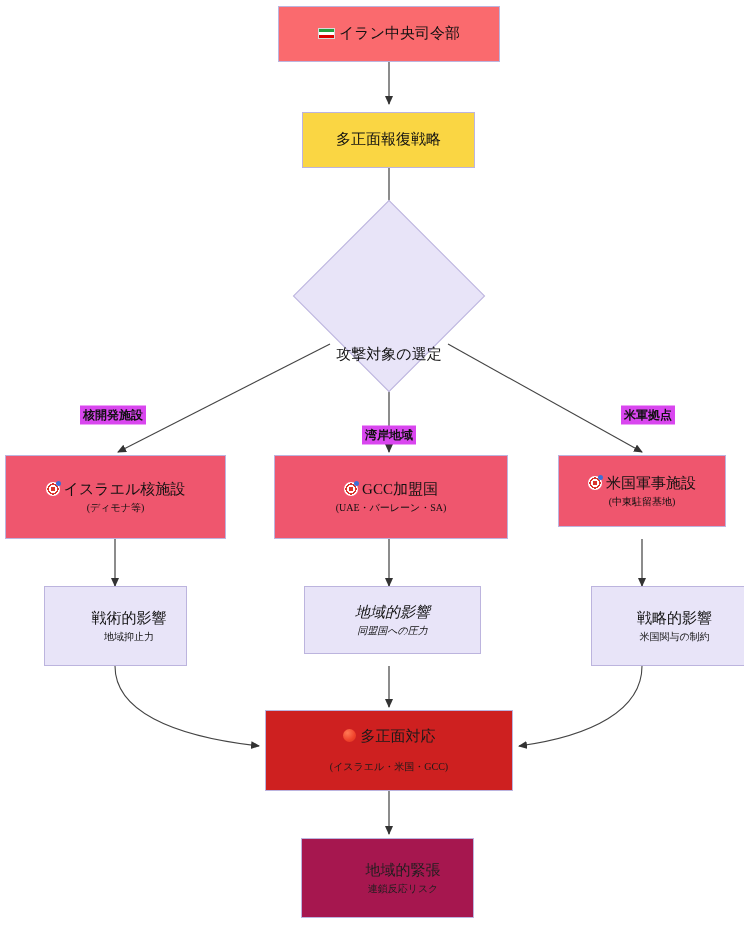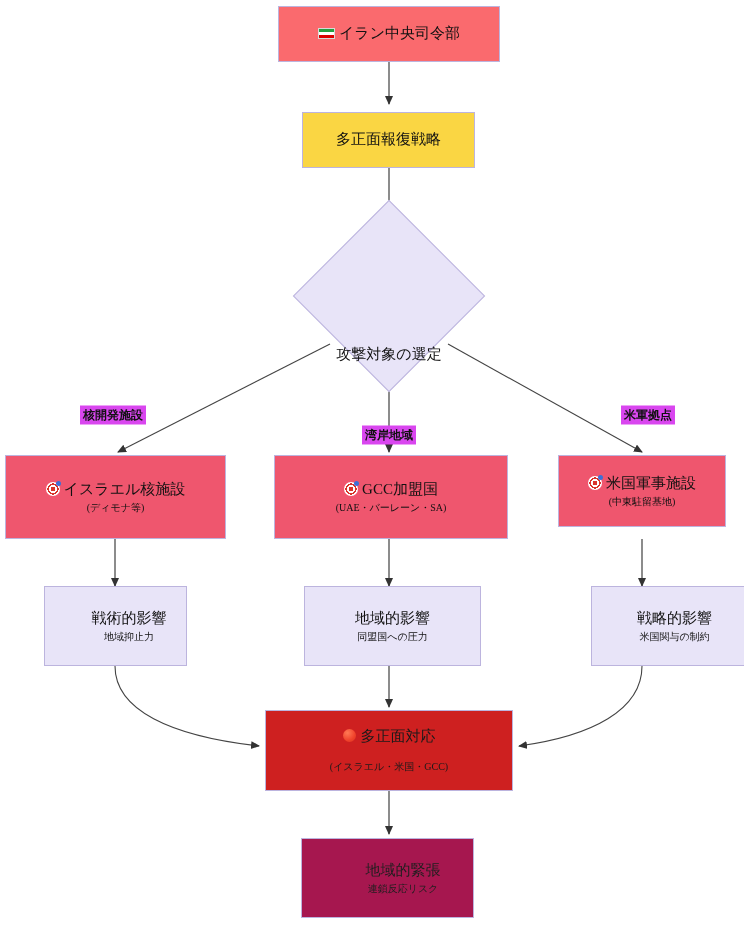--- a/index.html
+++ b/index.html
@@ -206,21 +206,21 @@
       <span class="target-icon"></span><span>米国軍事施設</span>
     </div>
     <div class="nl line2">(中東駐留基地)</div>
   </div>
 
   <div class="node node-rect n-impact" style="left:44px; top:586px; width:143px; height:80px;padding-left:27px;">
     <div class="nl">戦術的影響</div>
     <div class="nl line2">地域抑止力</div>
   </div>
 
-  <div class="node node-rect n-impact" style="left:304px; top:586px; width:177px; height:80px;">
+  <div class="node node-rect n-impact" style="left:304px; top:586px; width:177px; height:68px;font-style:italic;">
     <div class="nl">地域的影響</div>
     <div class="nl line2">同盟国への圧力</div>
   </div>
 
   <div class="node node-rect n-impact" style="left:561px; top:586px; width:167px; height:80px;margin-left:30px;">
     <div class="nl">戦略的影響</div>
     <div class="nl line2">米国関与の制約</div>
   </div>
 
   <div class="node node-rect n-merge" style="left:265px; top:710px; width:248px; height:81px; color:#1a1a1a;gap:12px;">

